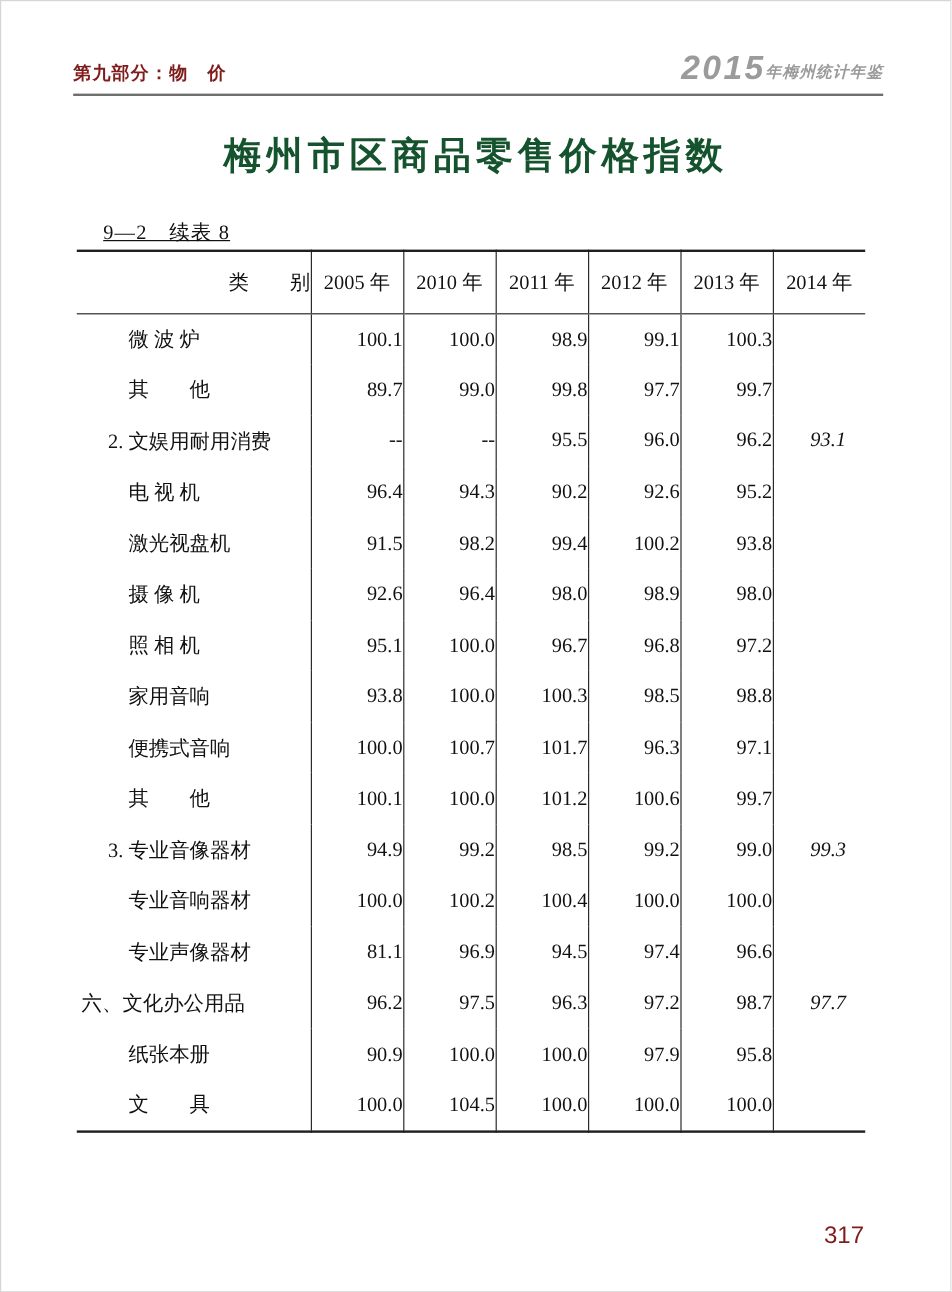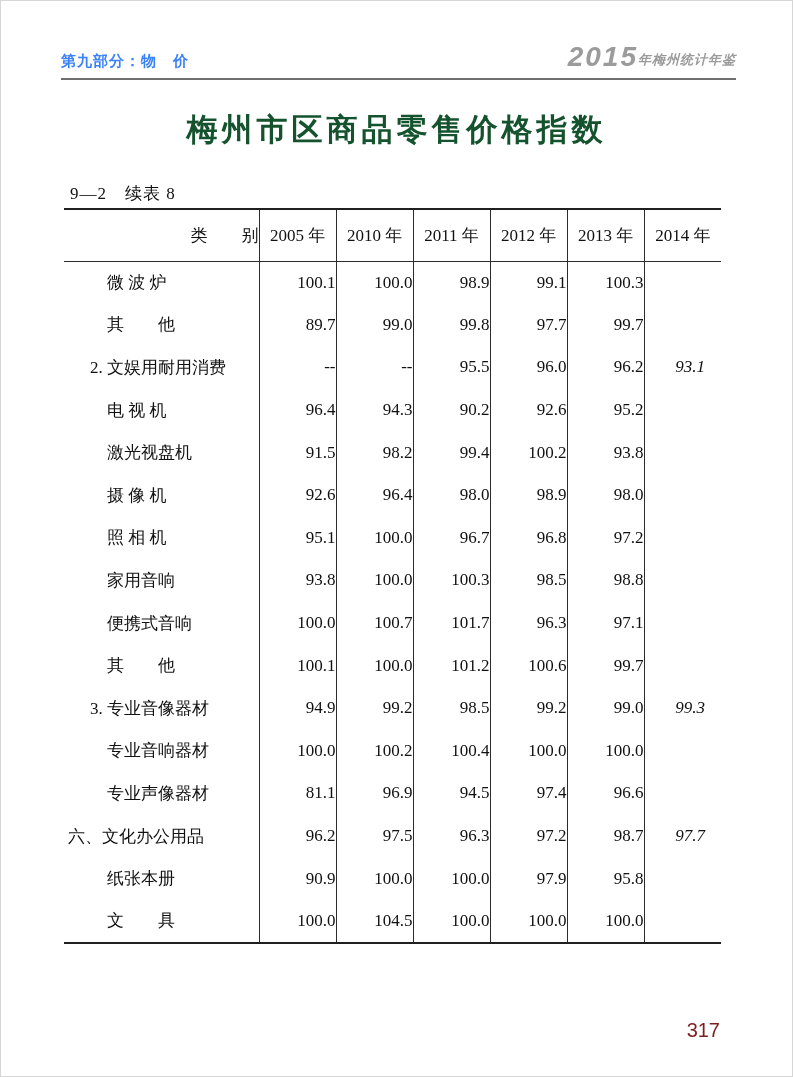--- a/index.html
+++ b/index.html
@@ -22,21 +22,21 @@
     display: flex;
     justify-content: space-between;
     align-items: flex-end;
     padding-bottom: 7px;
     border-bottom: 2px solid #6f6f6f;
   }
   .running-header-left {
     font-family: "Liberation Sans", "DejaVu Sans", sans-serif;
     font-weight: bold;
     font-size: 15px;
-    color: #3b82f6;
+    color: #7f1d1d;
     letter-spacing: 1px;
   }
   .running-header-right {
     color: #9b9b9b;
     font-style: italic;
     font-weight: bold;
     font-family: "Liberation Sans", "DejaVu Sans", sans-serif;
     white-space: nowrap;
     line-height: 1;
     margin-left: 28px;
@@ -63,21 +63,21 @@
     color: #14532d;
   }
 
   
   .table-caption-row {
     position: absolute;
     top: 181px; left: 63px; right: 62px;
     height: 25px;
     font-size: 17px;
   }
-  .table-number { position: absolute; left: 6px; top: 0; letter-spacing: 1px; }
+  .table-number { position: absolute; left: 22px; top: 0; letter-spacing: 1px; text-decoration: underline; }
   .table-note   { position: absolute; left: 60px; right: 0; top: 0; text-align: center; }
 
   
   table.price-table {
     position: absolute;
     top: 207px; left: 63px;
     width: 657px;
     border-collapse: collapse;
     table-layout: fixed;
     border-top: 2px solid #1f1f1f;

